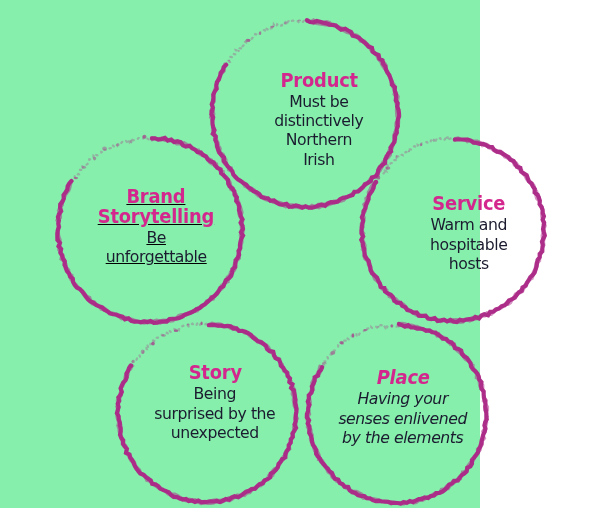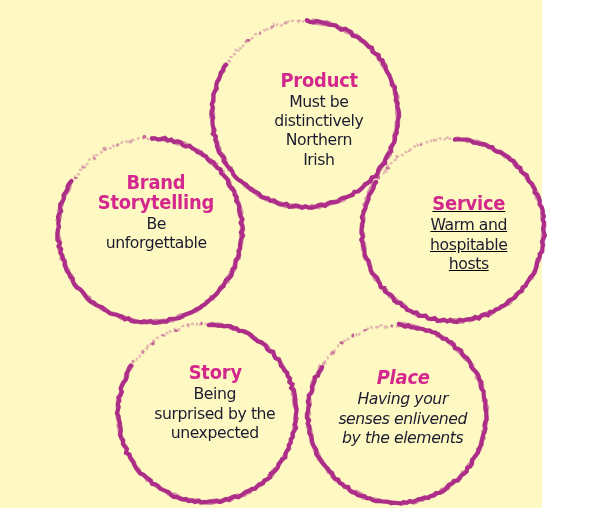--- a/index.html
+++ b/index.html
@@ -8,23 +8,23 @@
     background: #ffffff;
   }
   body {
     width: 600px;
     height: 508px;
     font-family: "Liberation Sans", sans-serif;
     overflow: hidden;
   }
   #diagram {
     position: relative;
-    width: 542px;
+    width: 480px;
     height: 508px;
-    background: #fef9c3;
+    background: #86efac;
   }
   #circles-layer {
     position: absolute;
     left: 0;
     top: 0;
     width: 600px;
     height: 508px;
   }
   .node {
     position: absolute;
@@ -130,39 +130,39 @@
     </svg>
 
   <div id="nodes-layer">
       <div class="node" style="width: 159.96px; height: 139.5px; left: 239.02px; top: 50.25px;">
         <div class="node-title" style="color: rgb(212, 39, 142);">Product</div>
         <div class="node-body" style="color: rgb(27, 27, 47);">Must be
 distinctively
 Northern
 Irish</div>
       </div>
-      <div class="node" style="width: 156.52px; height: 136.5px; left: 390.74px; top: 165.75px; text-decoration: underline;">
+      <div class="node" style="width: 156.52px; height: 136.5px; left: 390.74px; top: 165.75px;">
         <div class="node-title" style="color: rgb(212, 39, 142);">Service</div>
         <div class="node-body" style="color: rgb(27, 27, 47);">Warm and
 hospitable
 hosts</div>
       </div>
       <div class="node" style="width: 153.08px; height: 133.5px; left: 326.46px; top: 341.25px; font-style: italic;">
         <div class="node-title" style="color: rgb(212, 39, 142);">Place</div>
         <div class="node-body" style="color: rgb(27, 27, 47);">Having your
 senses enlivened
 by the elements</div>
       </div>
       <div class="node" style="width: 153.08px; height: 133.5px; left: 138.46px; top: 336.25px;">
         <div class="node-title" style="color: rgb(212, 39, 142);">Story</div>
         <div class="node-body" style="color: rgb(27, 27, 47);">Being
 surprised by the
 unexpected</div>
       </div>
-      <div class="node" style="width: 158.24px; height: 138px; left: 76.88px; top: 144px;">
+      <div class="node" style="width: 158.24px; height: 138px; left: 76.88px; top: 158px; text-decoration: underline;">
         <div class="node-title" style="color: rgb(212, 39, 142);">Brand
 Storytelling</div>
         <div class="node-body" style="color: rgb(27, 27, 47);">Be
 unforgettable</div>
       </div>
     </div>
 
 </div>
 
 </body></html>

